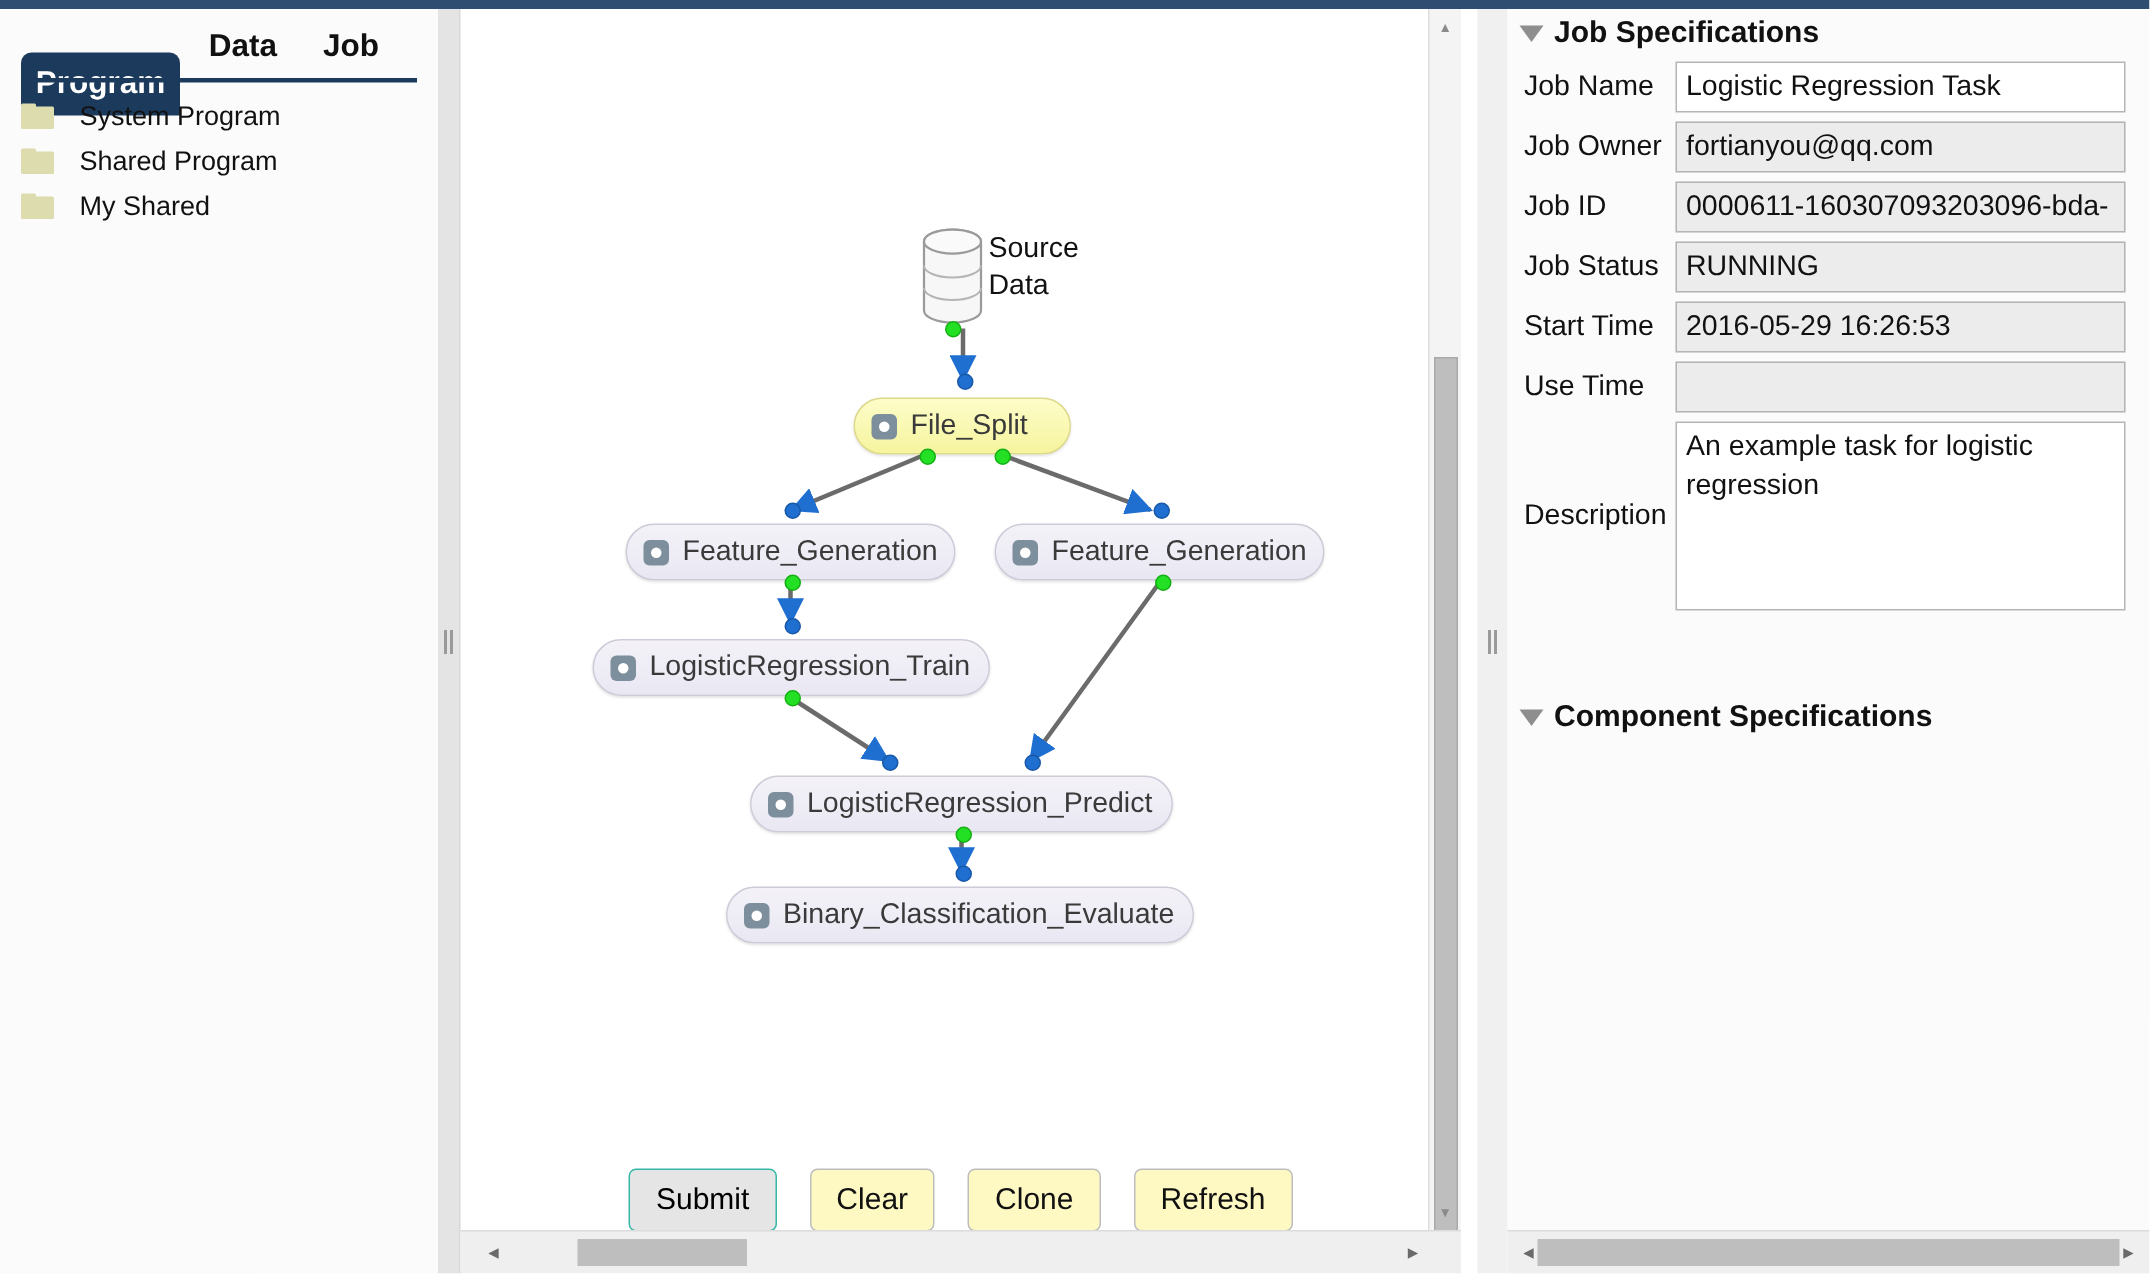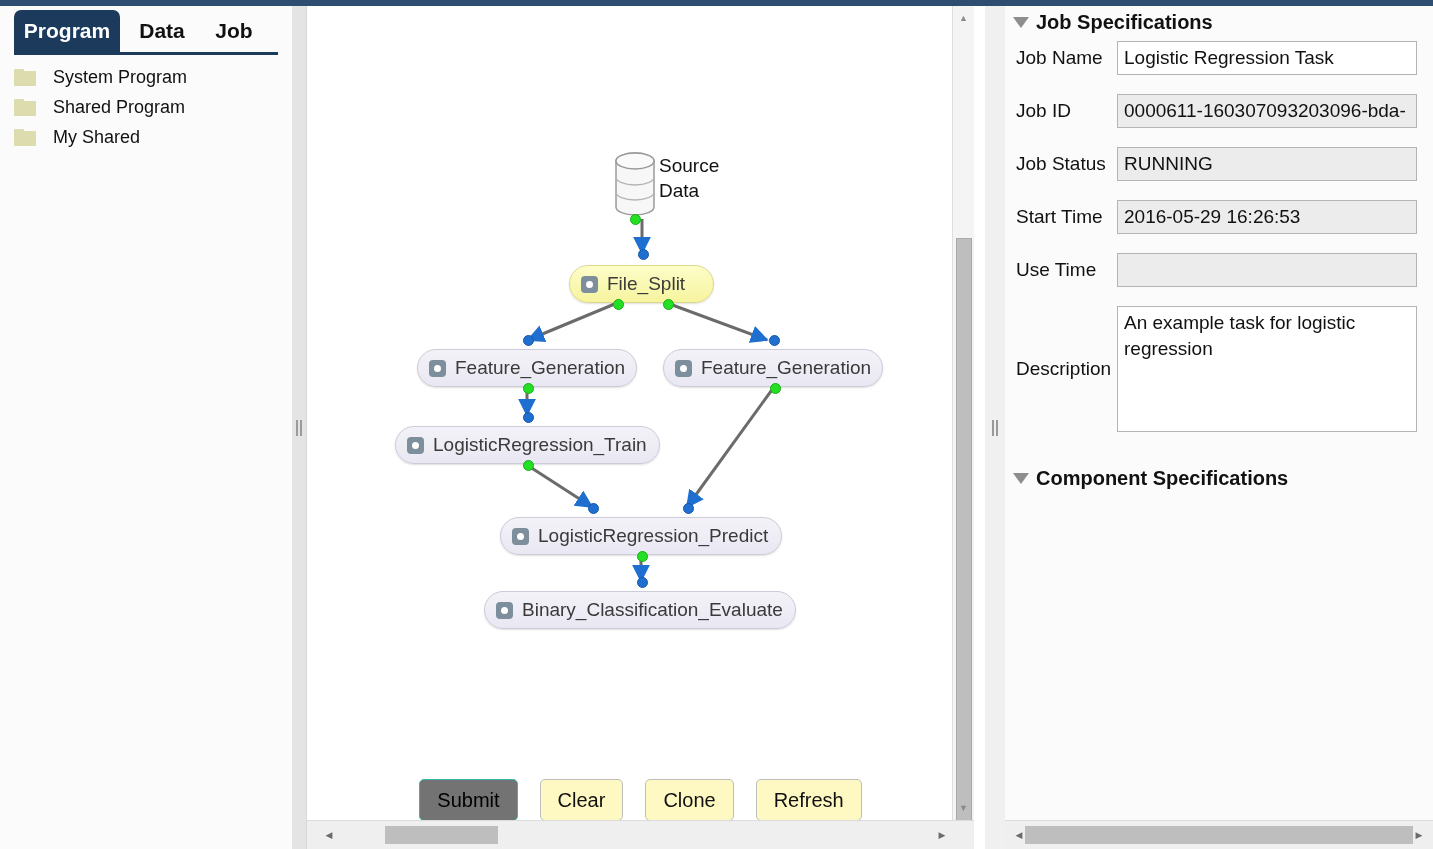--- a/index.html
+++ b/index.html
@@ -30,21 +30,21 @@
   .tab {
     position: absolute; top: 4px; height: 42px;
     font-size: 21px; font-weight: bold; color: #111111;
     display: flex; align-items: center; justify-content: center;
     cursor: pointer; user-select: none;
   }
   .tab.active {
     background: #1b3a5c; color: #ffffff;
     border-radius: 7px 7px 0 0;
   }
-  #tab-0 { left: 14px; width: 106px; }
+  #tab-0 { left: 14px; width: 106px; margin-top: 25px; }
   #tab-1 { left: 131px; width: 62px; }
   #tab-2 { left: 208px; width: 52px; }
 
   .tab-underline {
     position: absolute; left: 14px; top: 46px; width: 264px; height: 3px;
     background: #1b3a5c;
   }
 
   .tree { position: absolute; left: 0; top: 56px; width: 292px; }
   .tree-item {
@@ -137,21 +137,21 @@
     position: absolute; left: 0; top: 773px; width: 667px;
     display: flex; gap: 22px; justify-content: center;
   }
   .btn {
     height: 42px; padding: 0 17px;
     font-size: 20px; color: #111111;
     background: #fef9c3; border: 1px solid #bdbdbd; border-radius: 5px;
     cursor: pointer; user-select: none;
     display: flex; align-items: center; justify-content: center;
   }
-  .btn.primary { background: #737373; border-color: #35b8a7; color: #000000; }
+  .btn.primary { background: #e5e5e5; border-color: #35b8a7; color: #000000; }
 
   
   .vscroll {
     position: absolute; left: 645px; top: 0; width: 22px; height: 814px;
     background: #f4f4f4; border-left: 1px solid #dedede;
   }
   .vs-arrow {
     position: absolute; left: 0; width: 21px; height: 20px;
     display: flex; align-items: center; justify-content: center;
     cursor: pointer; color: #8a8a8a; font-size: 9px;
@@ -198,21 +198,21 @@
   }
   .caret {
     width: 0; height: 0; margin-right: 7px;
     border-left: 8px solid transparent; border-right: 8px solid transparent;
     border-top: 11px solid #8e8e8e;
   }
   #sec-job { top: 5px; }
   #sec-comp { top: 461px; }
 
   .form { position: absolute; left: 0; top: 35px; width: 428px; }
-  .frow { position: relative; display: flex; align-items: center; margin-bottom: 19px; }
+  .frow { position: relative; display: flex; align-items: center; margin-bottom: 6px; }
   .flabel {
     width: 112px; text-align: left; padding-left: 11px;
     font-size: 19px; color: #111111; flex: none; user-select: none;
   }
   .finput {
     height: 34px; width: 300px; flex: none;
     border: 1px solid #b4b4b4; background: #ececec;
     font-size: 19px; color: #111111;
     padding: 0 6px; font-family: "Liberation Sans", sans-serif;
     border-radius: 0; outline: none;
@@ -414,20 +414,24 @@
       <span>Job Specifications</span>
     </div>
 
     <div class="form">
 
       <div class="frow">
         <span class="flabel">Job Name</span>
         <div class="finput editable">Logistic Regression Task</div>
       </div>
 
+      <div class="frow">
+        <span class="flabel">Job Owner</span>
+        <div class="finput">fortianyou@qq.com</div>
+      </div>
 
       <div class="frow">
         <span class="flabel">Job ID</span>
         <div class="finput">0000611-160307093203096-bda-</div>
       </div>
 
       <div class="frow">
         <span class="flabel">Job Status</span>
         <div class="finput">RUNNING</div>
       </div>

